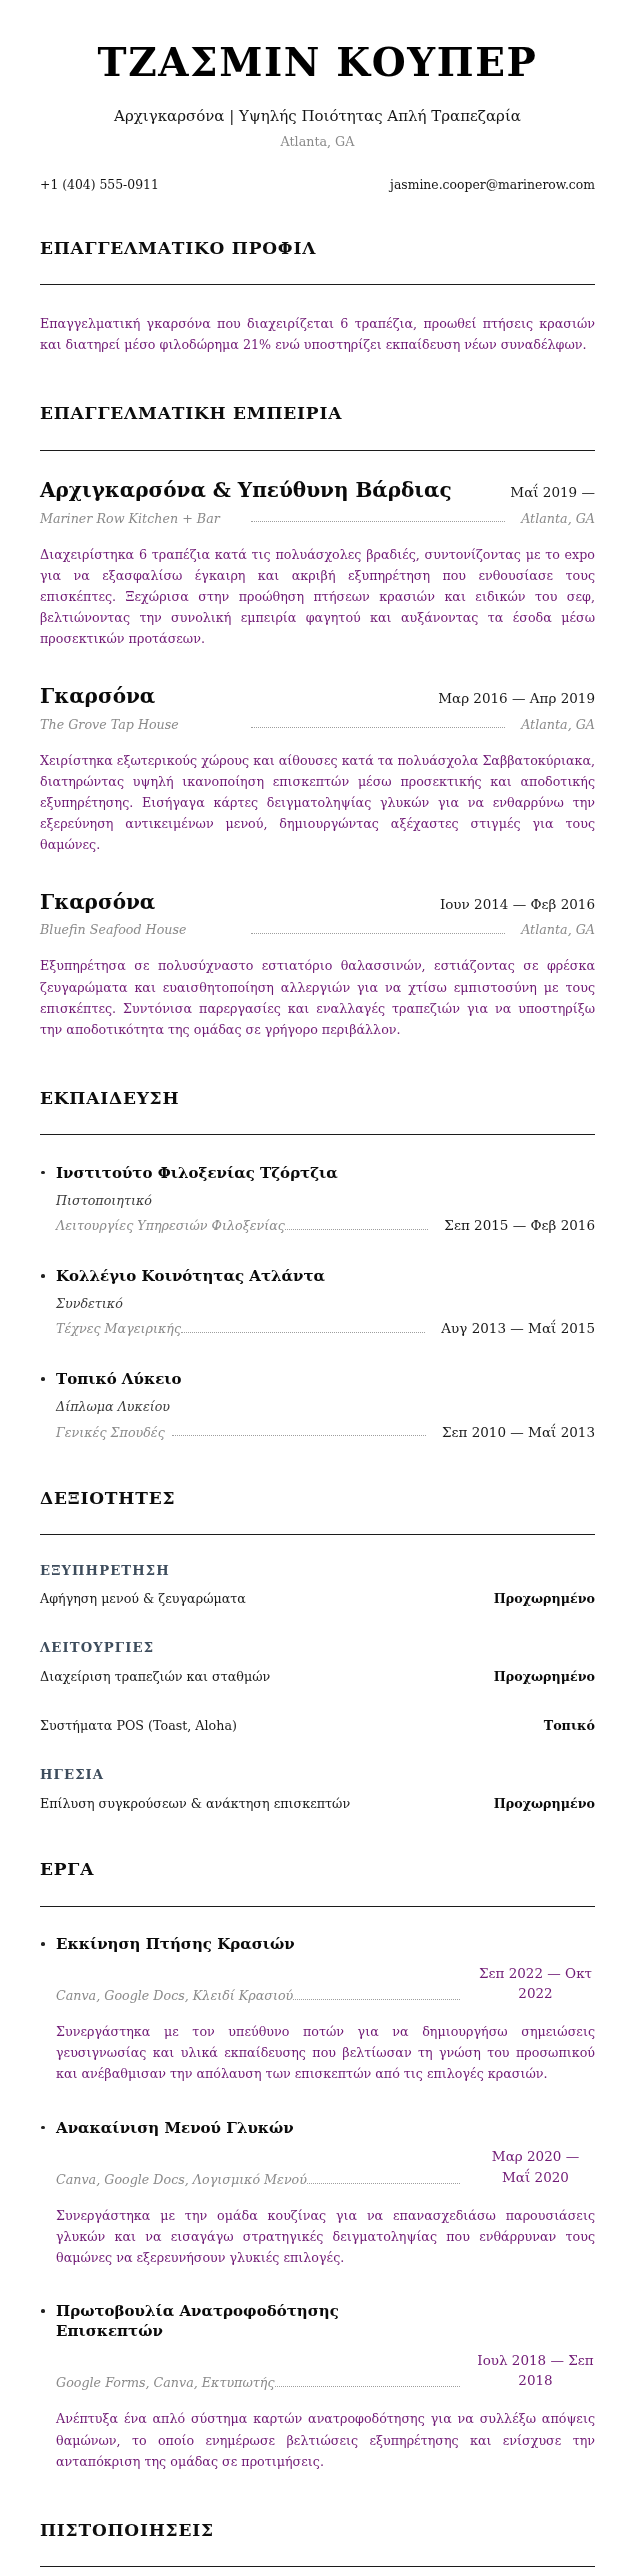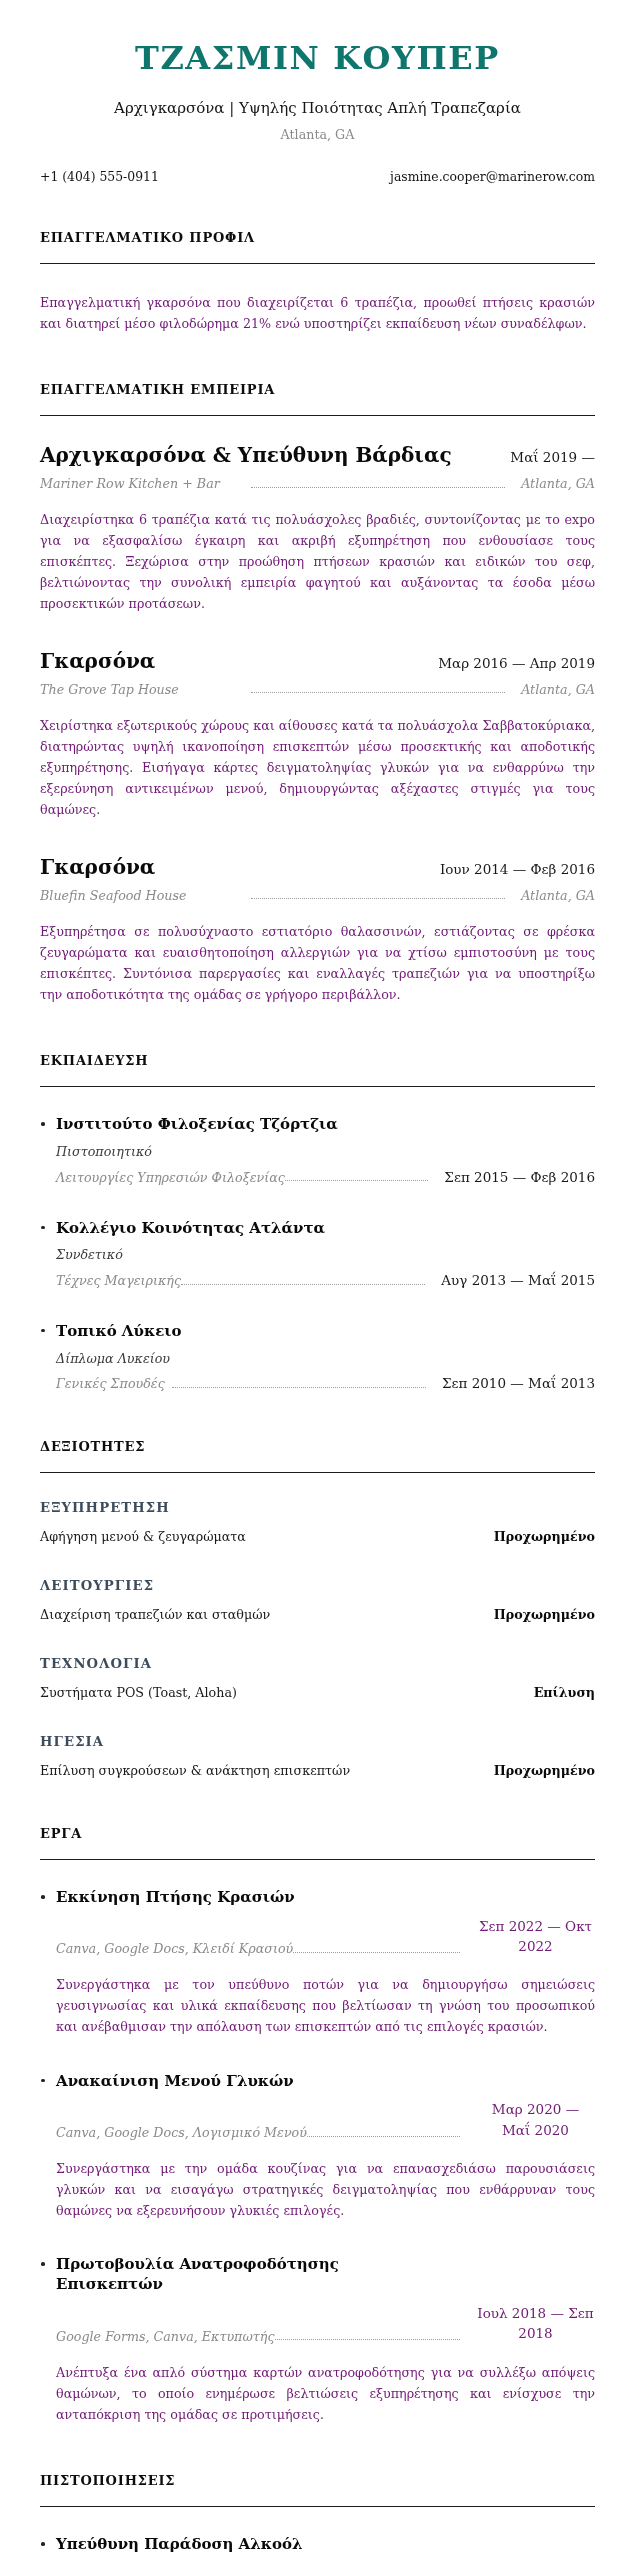--- a/index.html
+++ b/index.html
@@ -18,24 +18,24 @@
     width: 635px;
     min-height: 2576px;
     padding: 41px 40px 37px 40px;
     background: #ffffff;
   }
 
   
   .name {
     margin: 0;
     text-align: center;
-    font-size: 32px;
+    font-size: 39px;
     font-weight: 700;
     letter-spacing: 1.6px;
-    color: #0f766e;
+    color: #000000;
     line-height: 1.1;
   }
   .subtitle {
     margin-top: 23px;
     text-align: center;
     font-size: 15px;
     color: #161616;
   }
   .header-location {
     margin-top: 9.5px;
@@ -49,23 +49,23 @@
     justify-content: space-between;
     font-size: 12.4px;
     color: #141414;
   }
 
   
   .section { margin-top: 49px; }
   .section.first { margin-top: 47px; }
   h2 {
     margin: 0 0 27.5px 0;
-    padding-bottom: 17px;
+    padding-bottom: 26px;
     border-bottom: 1.6px solid #1c1c1c;
-    font-size: 13px;
+    font-size: 17px;
     font-weight: 700;
     letter-spacing: 0.8px;
     color: #0d0d0d;
     line-height: 1.15;
   }
   .body-text {
     margin: 0;
     font-size: 12.7px;
     line-height: 1.66;
     text-align: justify;
@@ -271,24 +271,23 @@
 
     <div class="skill-group">
       <div class="skill-cat">ΛΕΙΤΟΥΡΓΙΕΣ</div>
       <div class="kv-row">
         <span>Διαχείριση τραπεζιών και σταθμών</span>
         <span class="kv-level">Προχωρημένο</span>
       </div>
     </div>
 
     <div class="skill-group">
-      <div class="skill-cat">ΤΕΧΝΟΛΟΓΙΑ</div>
       <div class="kv-row">
         <span>Συστήματα POS (Toast, Aloha)</span>
-        <span class="kv-level">Επίλυση</span>
+        <span class="kv-level">Τοπικό</span>
       </div>
     </div>
 
     <div class="skill-group">
       <div class="skill-cat">ΗΓΕΣΙΑ</div>
       <div class="kv-row">
         <span>Επίλυση συγκρούσεων &amp; ανάκτηση επισκεπτών</span>
         <span class="kv-level">Προχωρημένο</span>
       </div>
     </div>

